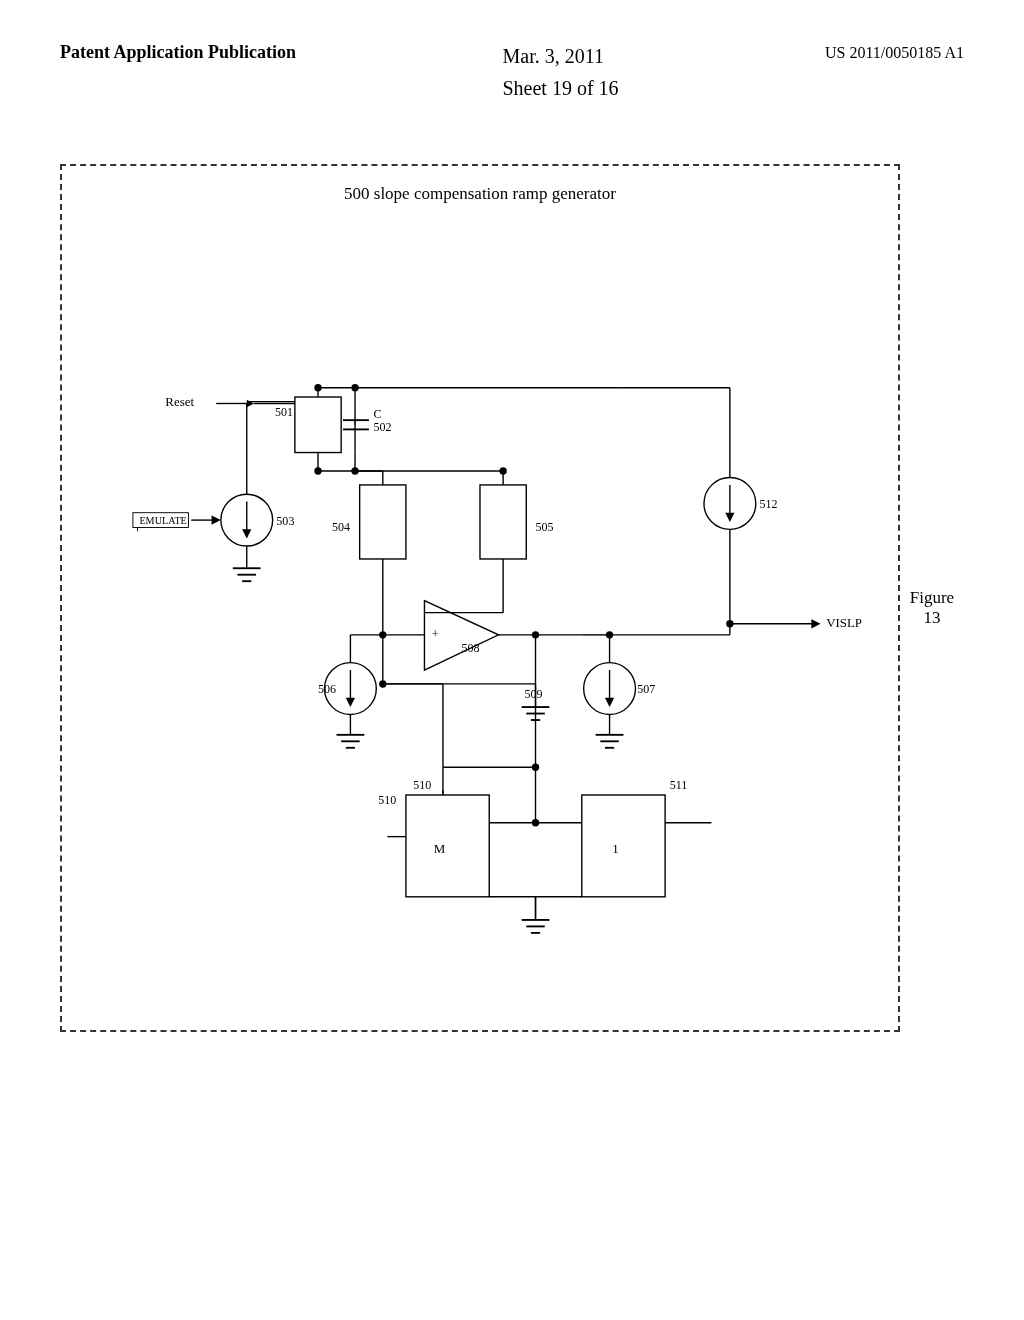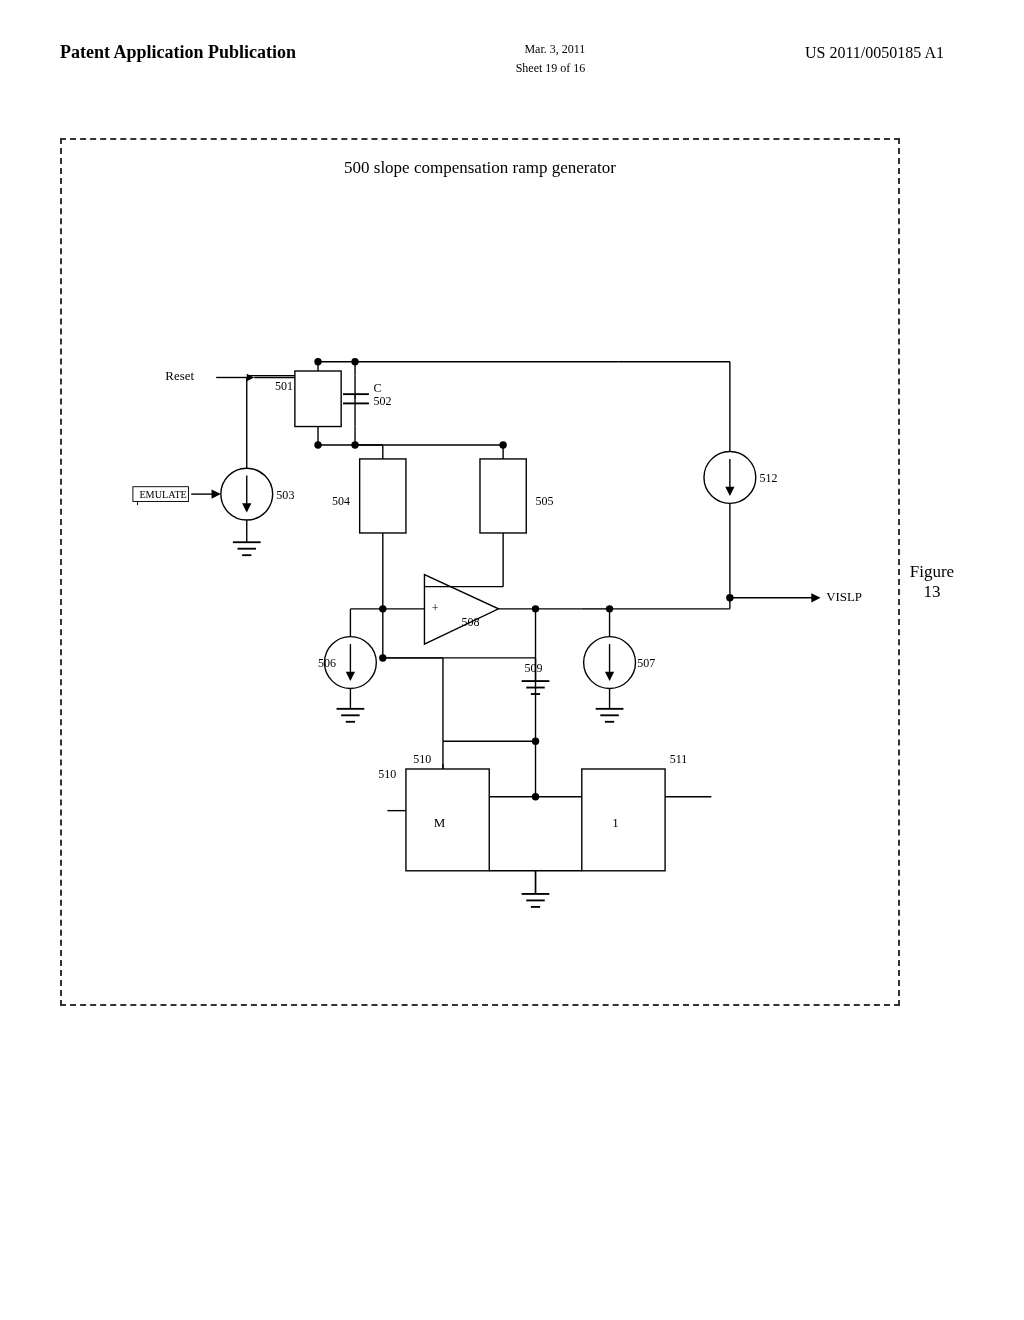--- a/index.html
+++ b/index.html
@@ -10,38 +10,38 @@
       font-family: 'Times New Roman', Times, serif;
       position: relative;
       overflow: hidden;
     }
 
     
     .page-header {
       display: flex;
       justify-content: space-between;
       align-items: flex-start;
-      padding: 40px 80px 0 60px;
+      padding: 40px 60px 0 60px;
       border-bottom: none;
     }
     .header-left {
       font-size: 18px;
       font-weight: bold;
       line-height: 1.4;
     }
     .header-right {
       display: flex;
       flex-direction: column;
       align-items: center;
       font-size: 16px;
       line-height: 1.6;
     }
     .header-center {
-      font-size: 12px;
-      text-align: right;
+      font-size: 20px;
+      text-align: left;
       line-height: 1.6;
     }
 
     
     .main-content {
       display: flex;
       flex-direction: row;
       align-items: center;
       padding: 60px 60px 0 60px;
     }

